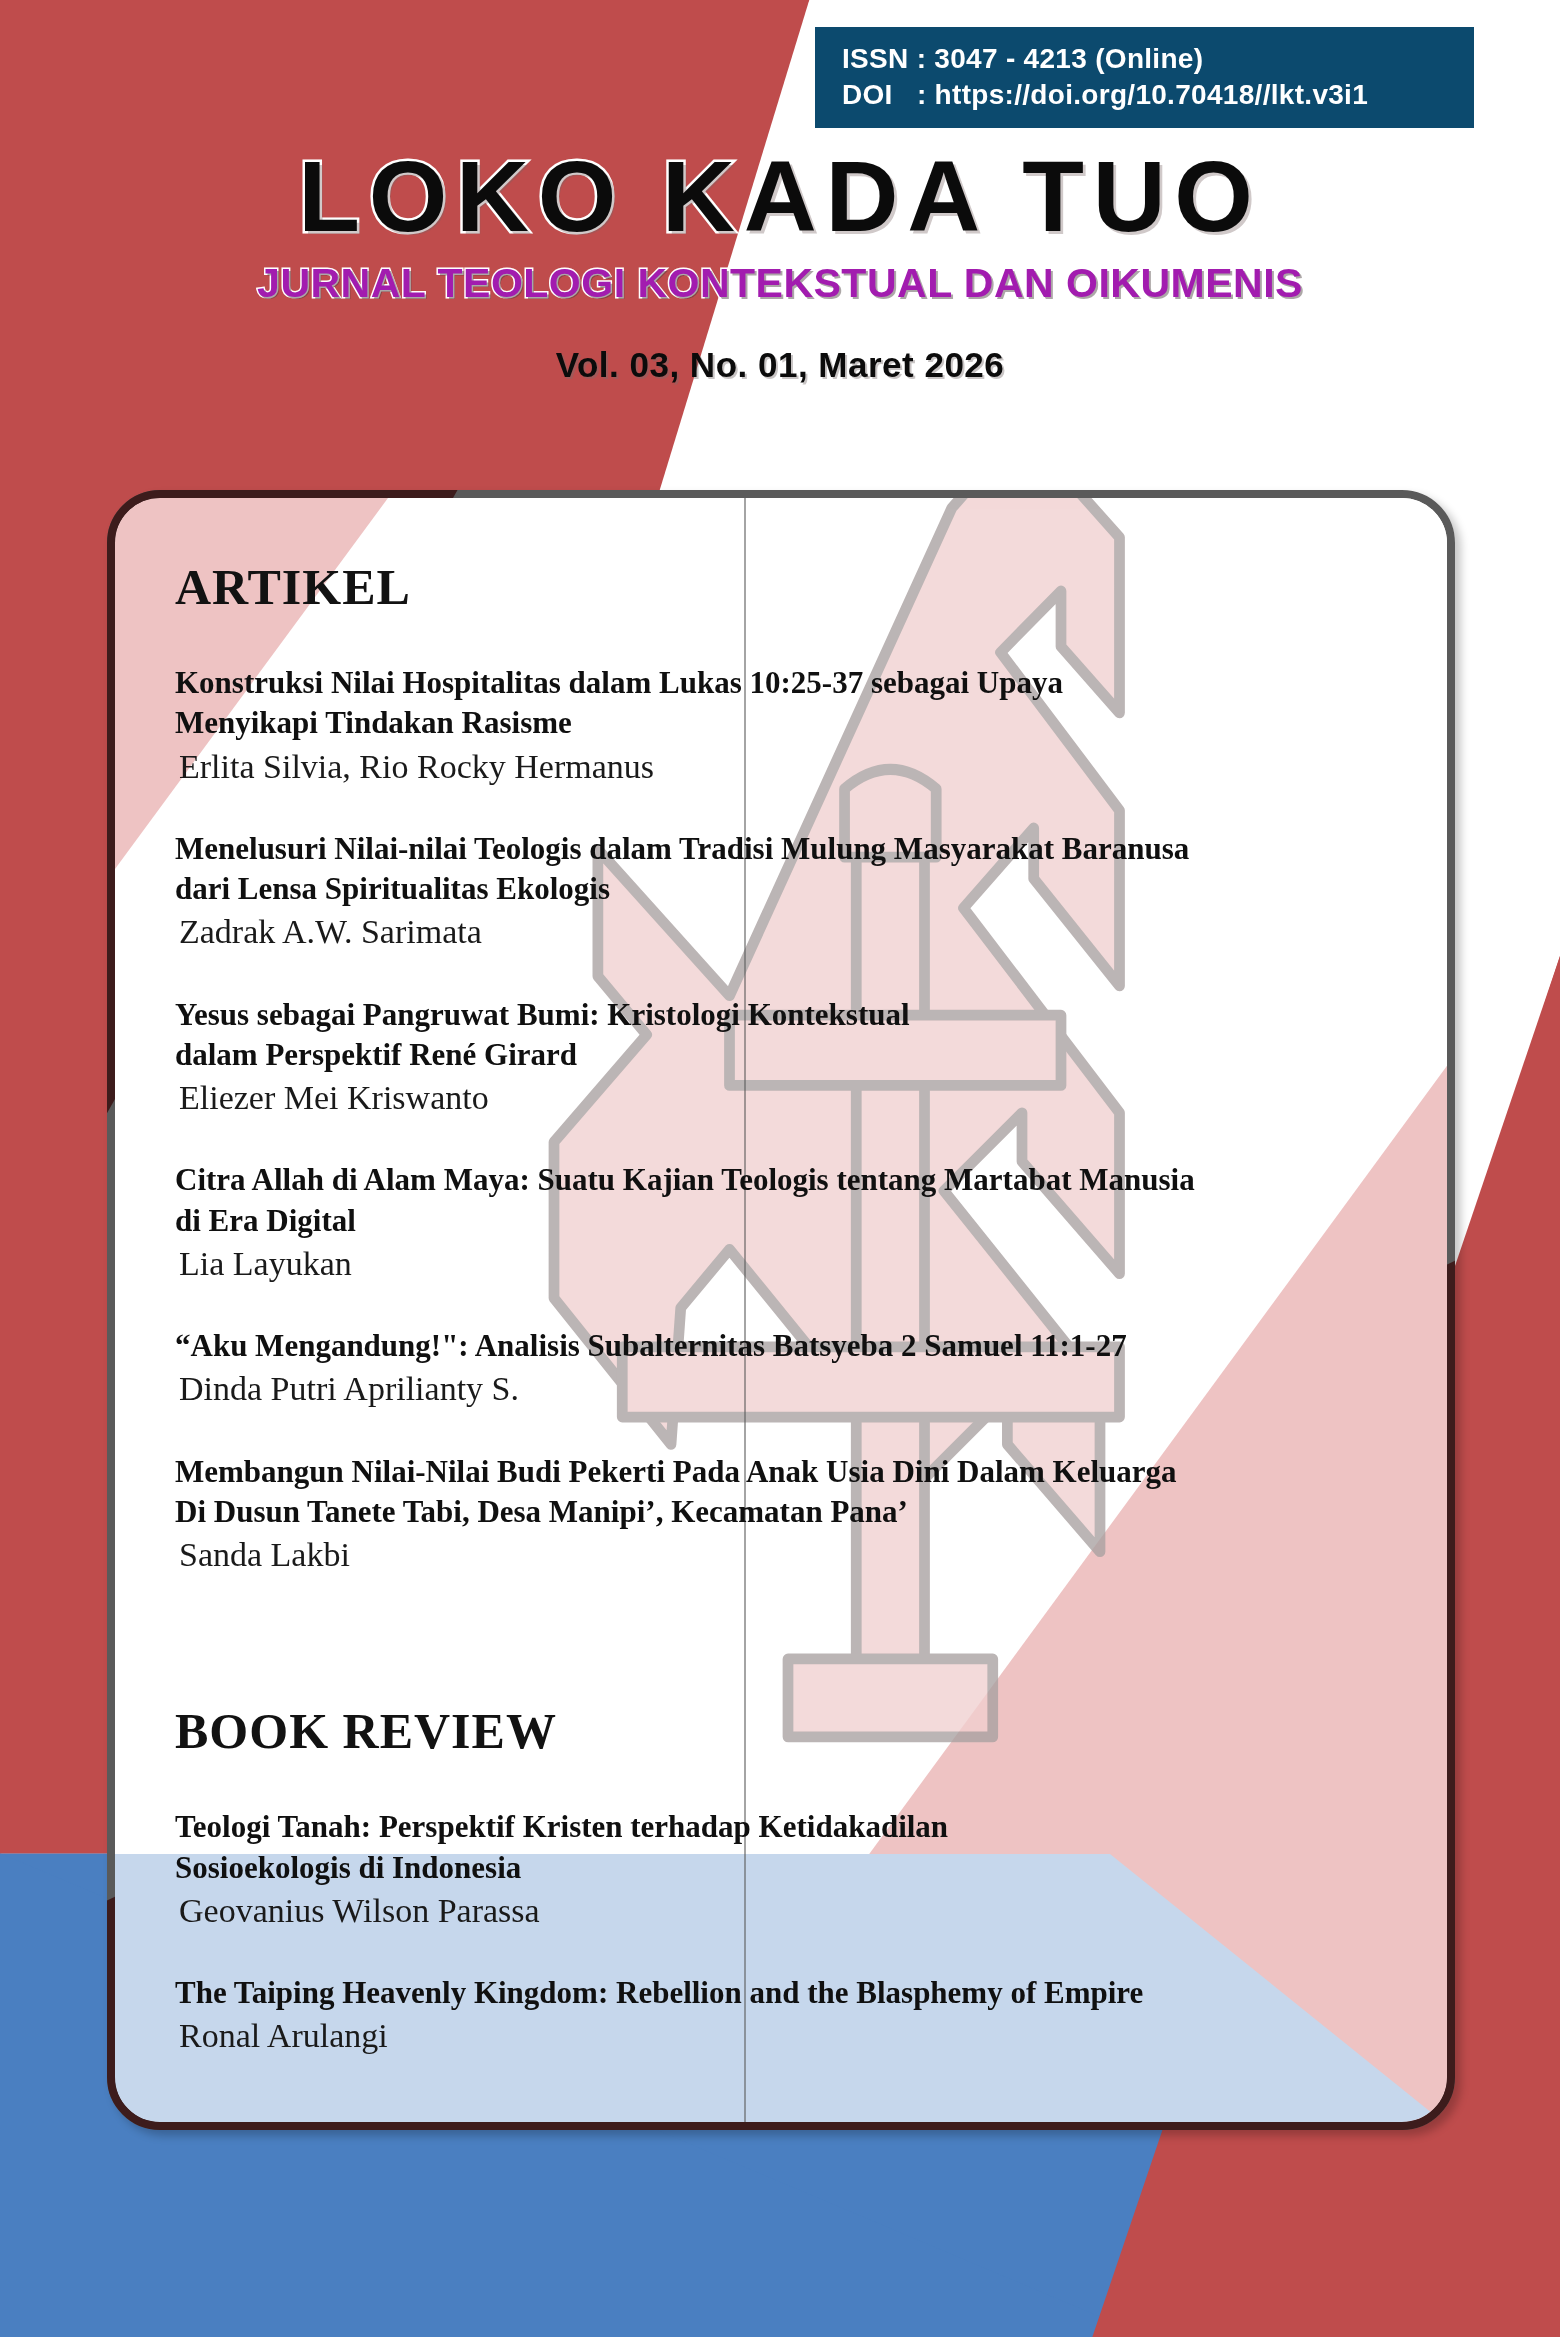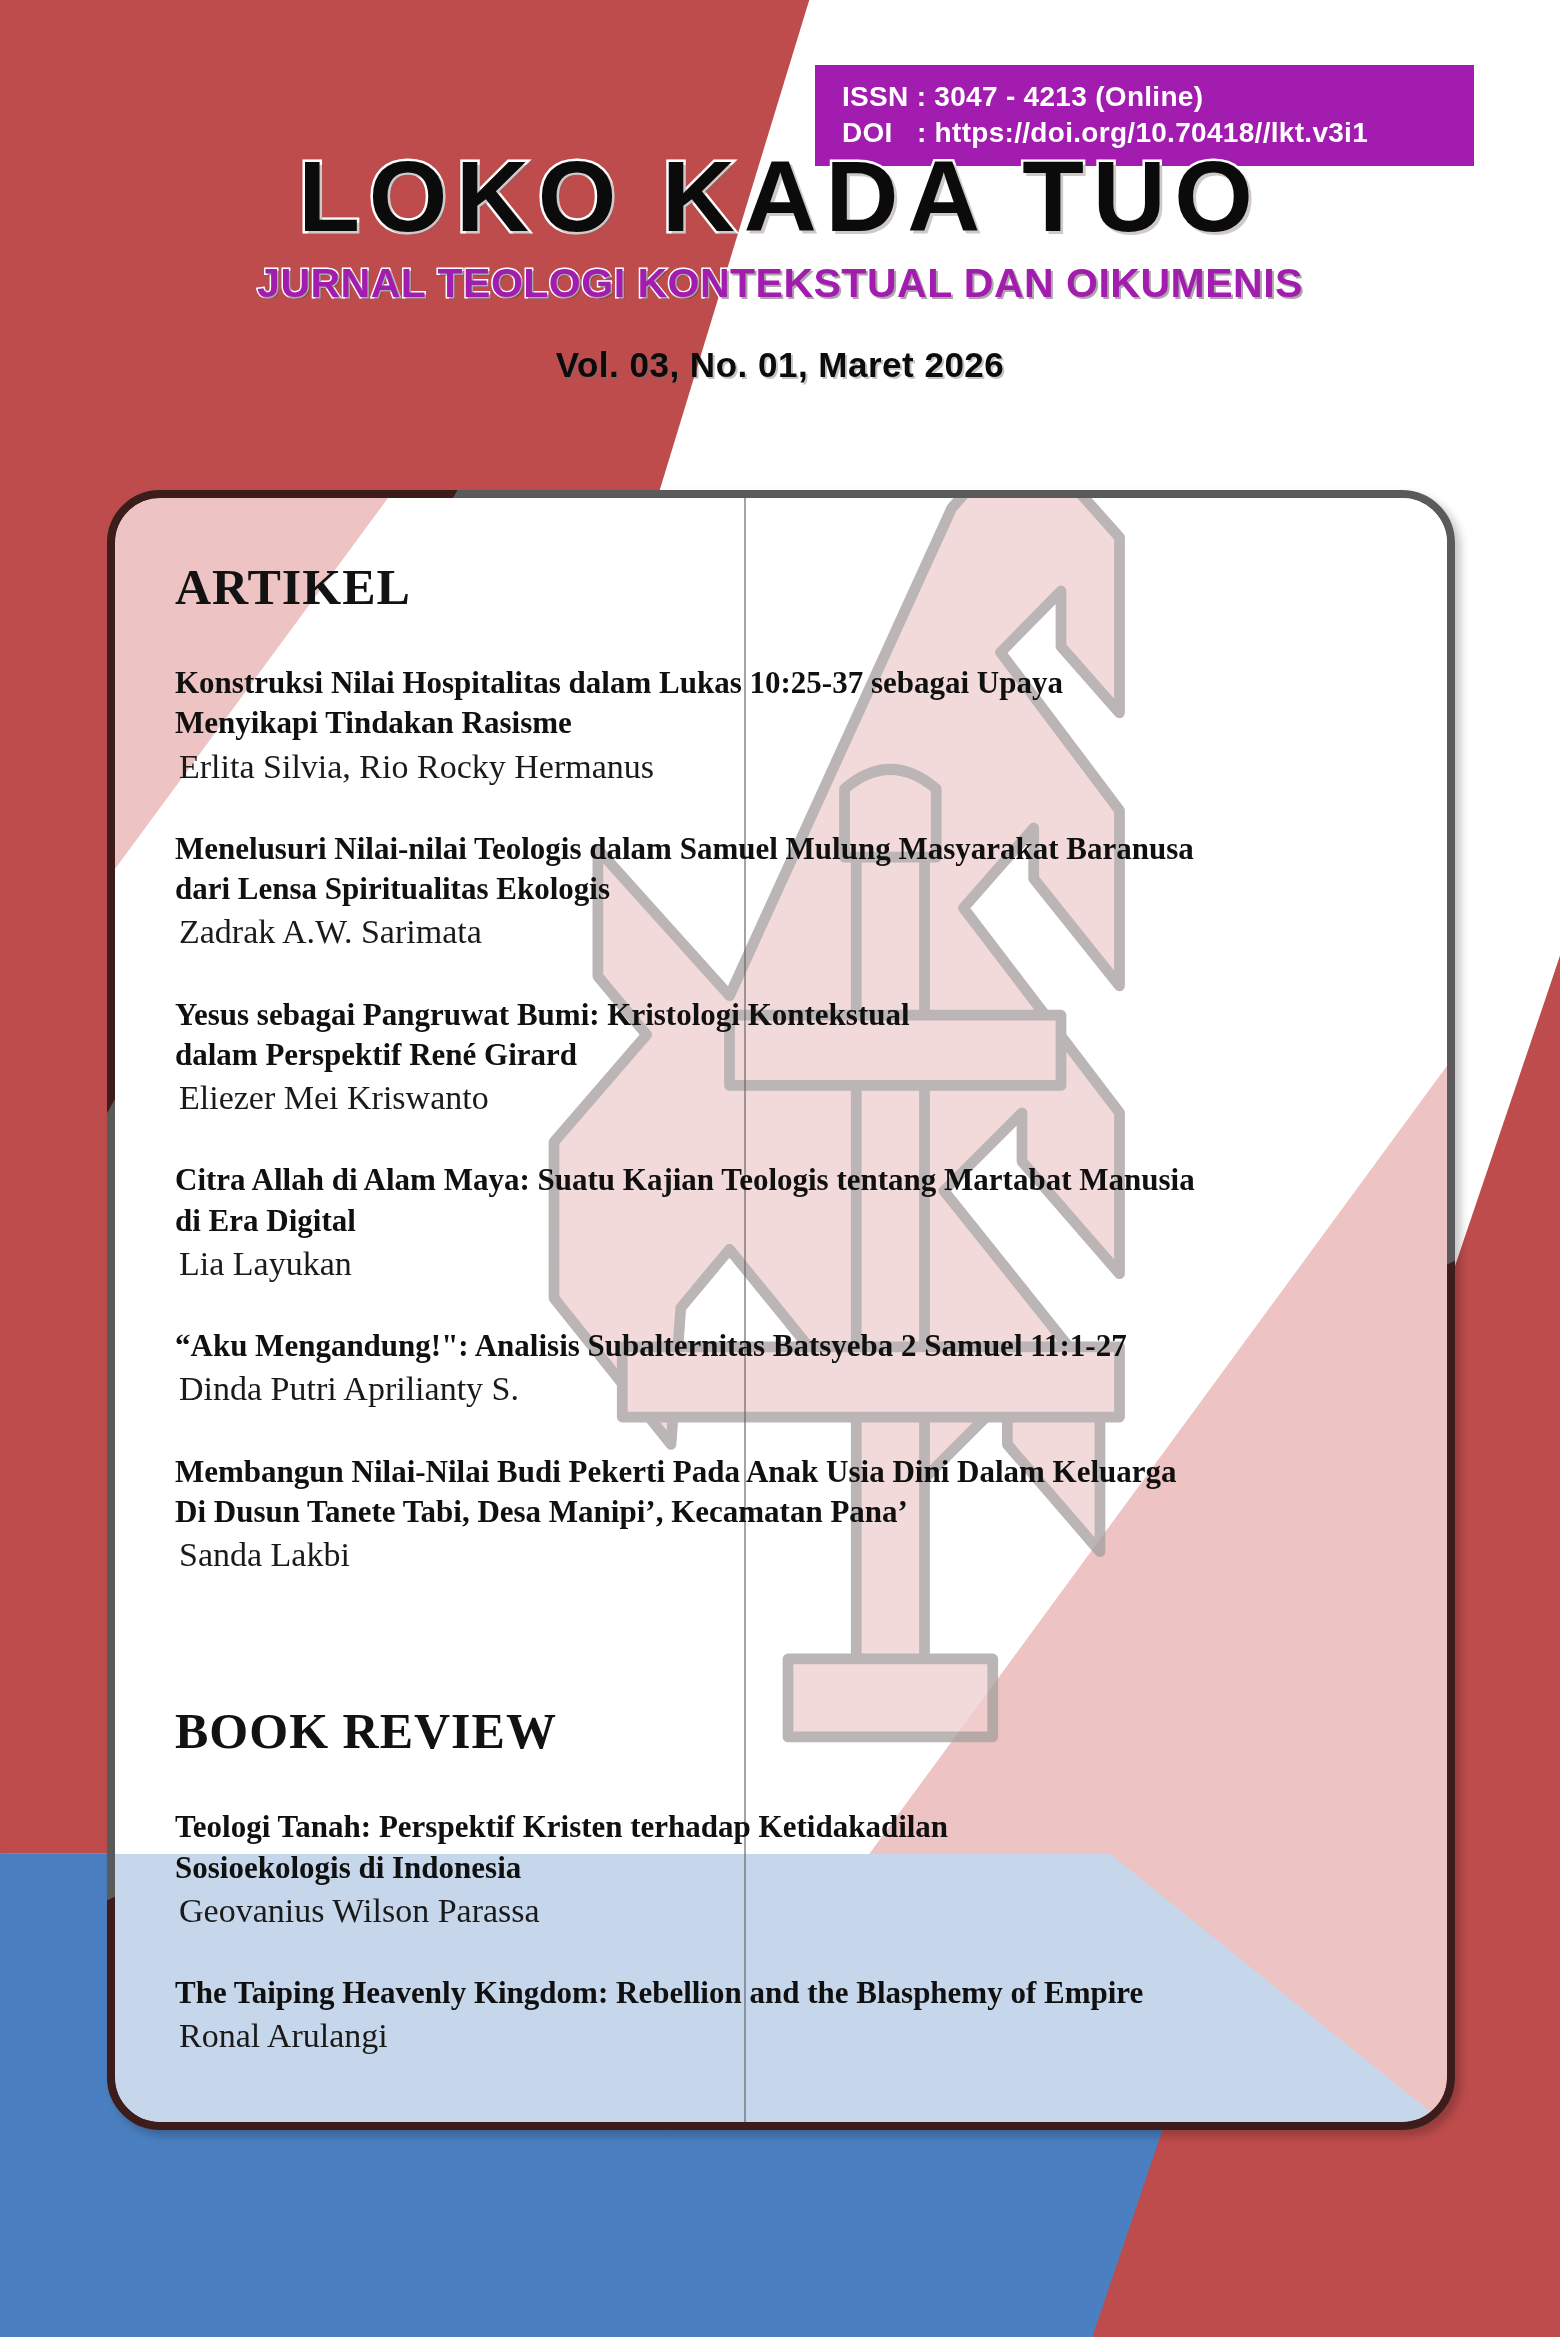--- a/index.html
+++ b/index.html
@@ -24,24 +24,23 @@
     height: 2338px;
   }
 
   
   #issn-box {
     position: absolute;
     left: 815px;
     top: 27px;
     width: 659px;
     padding: 13.7px 0 15.6px 27px;
-    background: #a21caf;
+    background: #0c4a6e;
     box-sizing: border-box;
     z-index: 30;
-    margin-top: 38px;
   }
   #issn-box .line {
     font-family: "Liberation Sans", sans-serif;
     font-weight: bold;
     font-size: 28px;
     color: #ffffff;
     letter-spacing: 0.3px;
     line-height: 1.28;
     white-space: pre;
   }
@@ -284,21 +283,21 @@
 
         <div class="section-head">ARTIKEL</div>
 
         <div class="entry">
           <div class="entry-title">Konstruksi Nilai Hospitalitas dalam Lukas 10:25-37 sebagai Upaya
 Menyikapi Tindakan Rasisme</div>
           <div class="entry-author">Erlita Silvia, Rio Rocky Hermanus</div>
         </div>
 
         <div class="entry">
-          <div class="entry-title">Menelusuri Nilai-nilai Teologis dalam Samuel Mulung Masyarakat Baranusa
+          <div class="entry-title">Menelusuri Nilai-nilai Teologis dalam Tradisi Mulung Masyarakat Baranusa
 dari Lensa Spiritualitas Ekologis</div>
           <div class="entry-author">Zadrak A.W. Sarimata</div>
         </div>
 
         <div class="entry">
           <div class="entry-title">Yesus sebagai Pangruwat Bumi: Kristologi Kontekstual
 dalam  Perspektif René Girard</div>
           <div class="entry-author">Eliezer Mei Kriswanto</div>
         </div>
 

